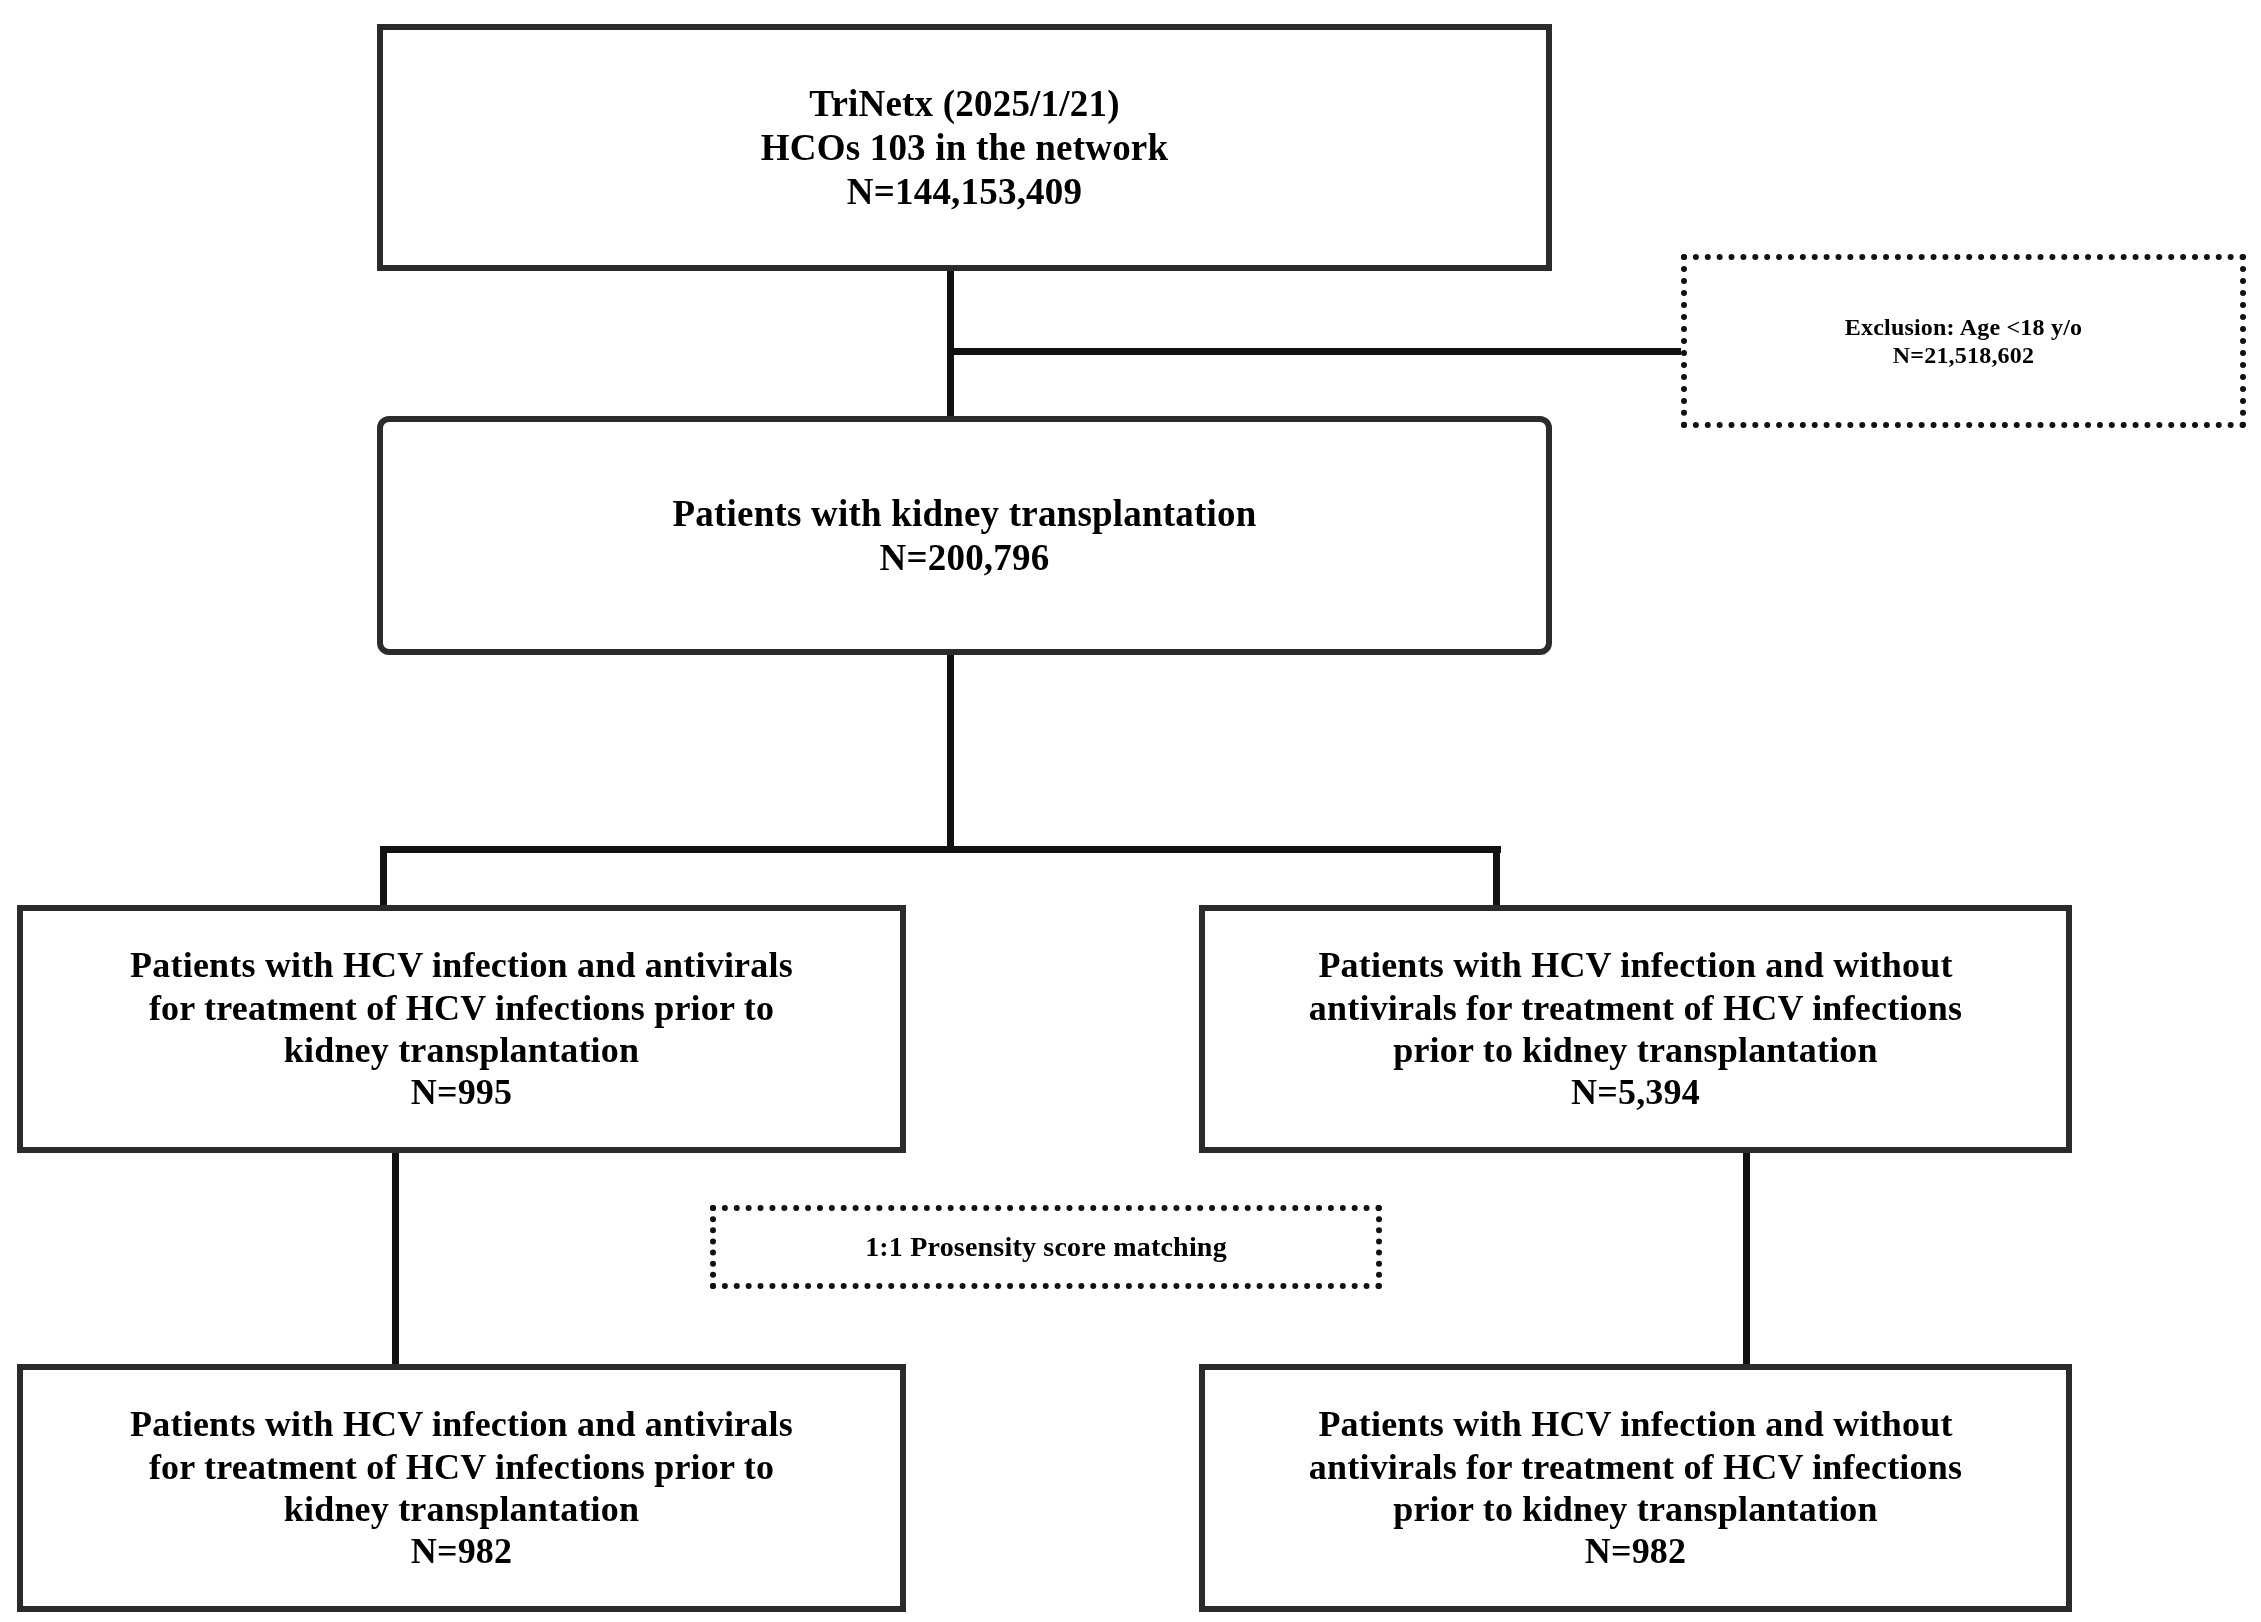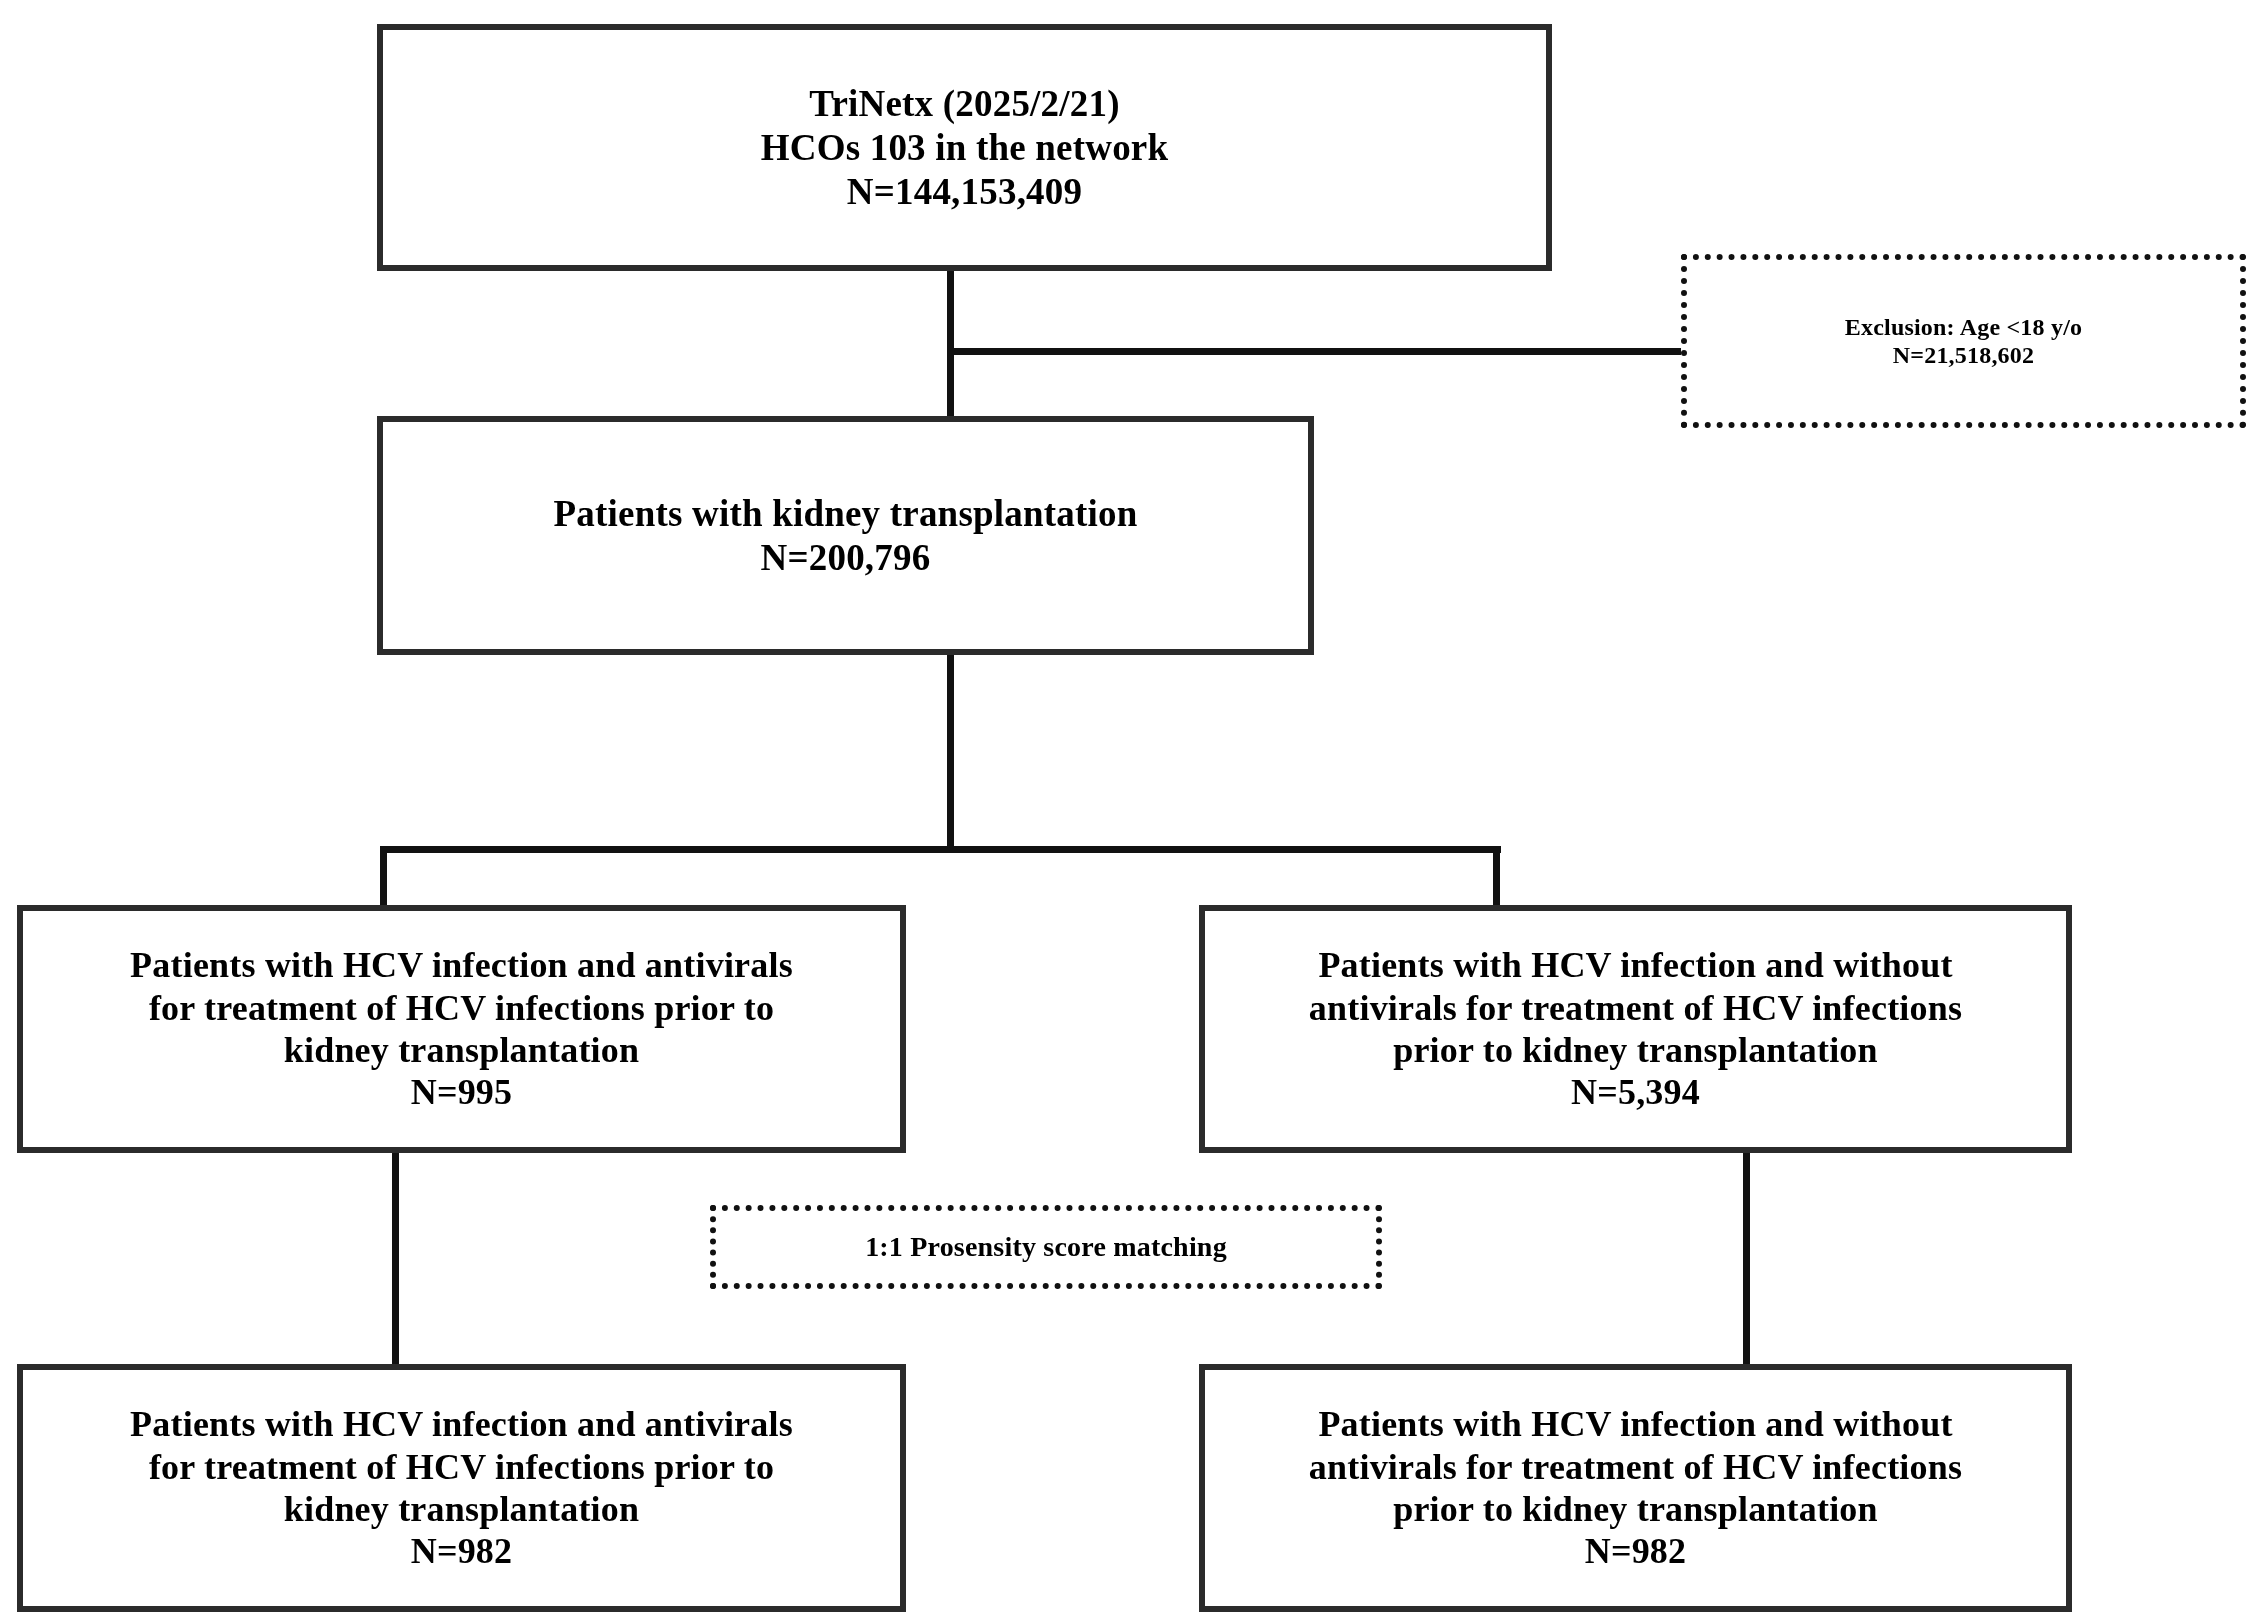--- a/index.html
+++ b/index.html
@@ -62,31 +62,31 @@
 
   <div class="conn v" style="left:380px; top:846px; height:63px;"></div>
 
   <div class="conn v" style="left:1493px; top:846px; height:63px;"></div>
 
   <div class="conn v" style="left:392px; top:1150px; height:218px;"></div>
 
   <div class="conn v" style="left:1743px; top:1150px; height:218px;"></div>
 
   <div class="box solid" style="left:377px; top:24.4px; width:1175px; height:247px;">
-    <div class="box-text" style="font-size:37px;">TriNetx (2025/2/21)
+    <div class="box-text" style="font-size:37px;">TriNetx (2025/1/21)
 HCOs 103 in the network
 N=144,153,409</div>
   </div>
 
   <div class="box dotted" style="left:1681px; top:254px; width:565px; height:174px;">
     <div class="box-text" style="font-size:24px;">Exclusion: Age &lt;18 y/o
 N=21,518,602</div>
   </div>
 
-  <div class="box solid" style="left:377px; top:416px; width:937px; height:239px;">
+  <div class="box solid" style="left:377px; top:416px; width:1175px; height:239px;border-radius:12px;">
     <div class="box-text" style="font-size:37px;">Patients with kidney transplantation
 N=200,796</div>
   </div>
 
   <div class="box solid" style="left:17px; top:905px; width:889px; height:248px;">
     <div class="box-text" style="font-size:36px;">Patients with HCV infection and antivirals
 for treatment of HCV infections prior to
 kidney transplantation
 N=995</div>
   </div>

